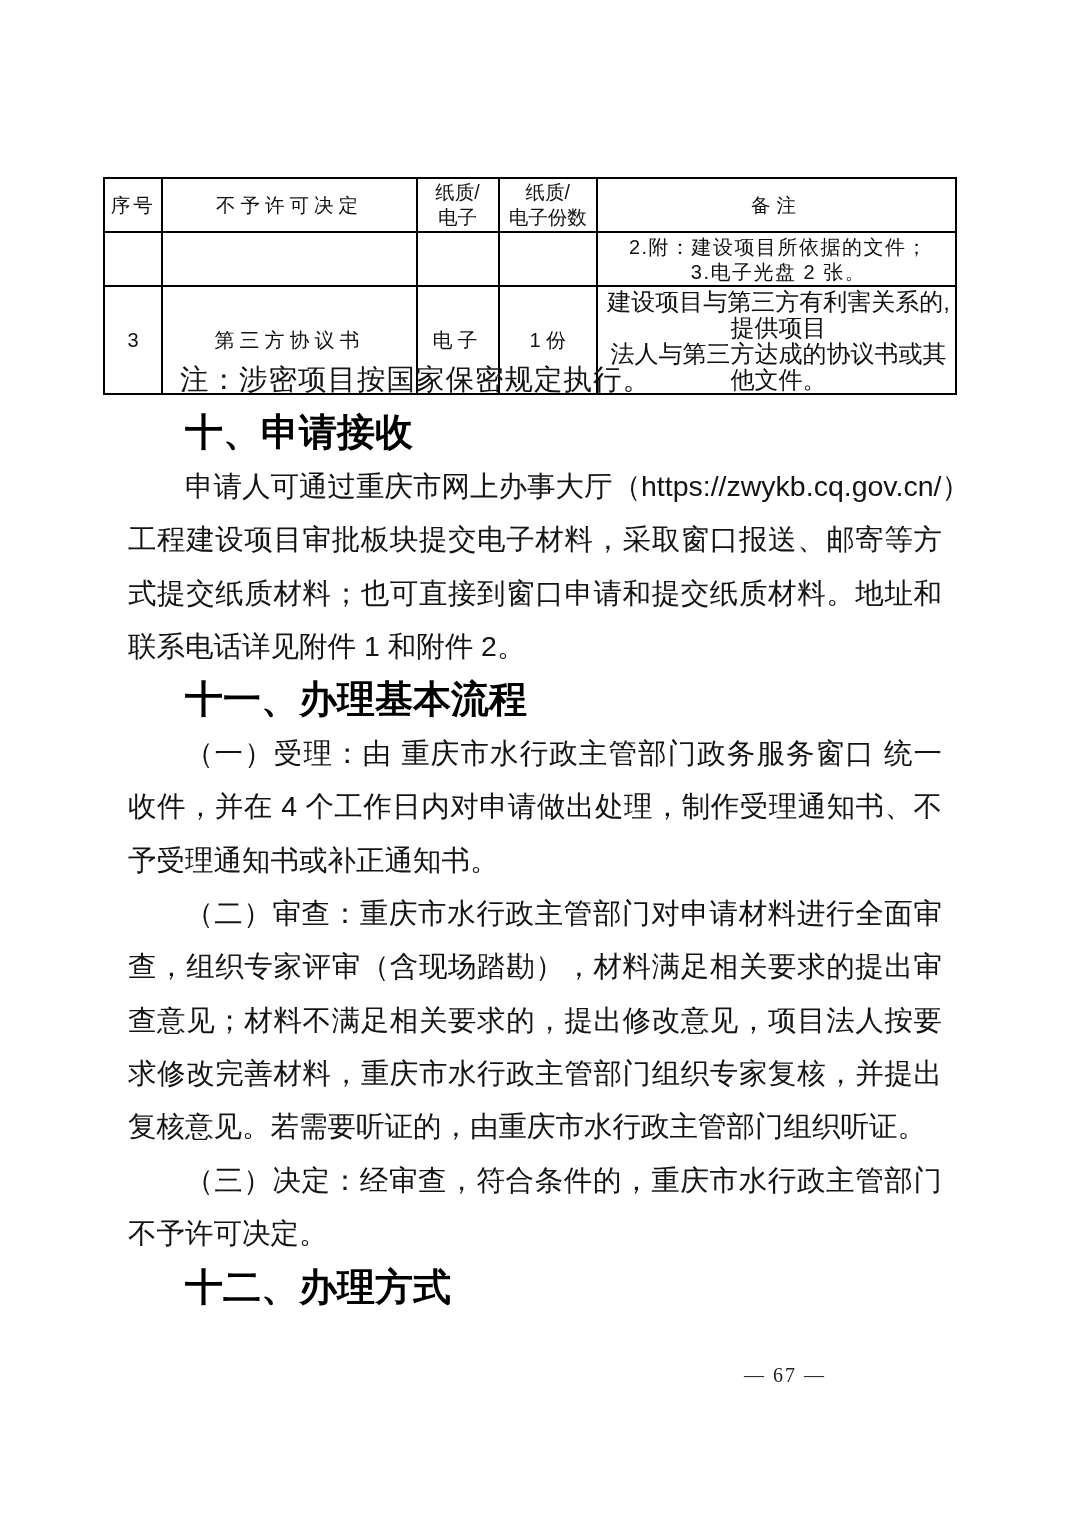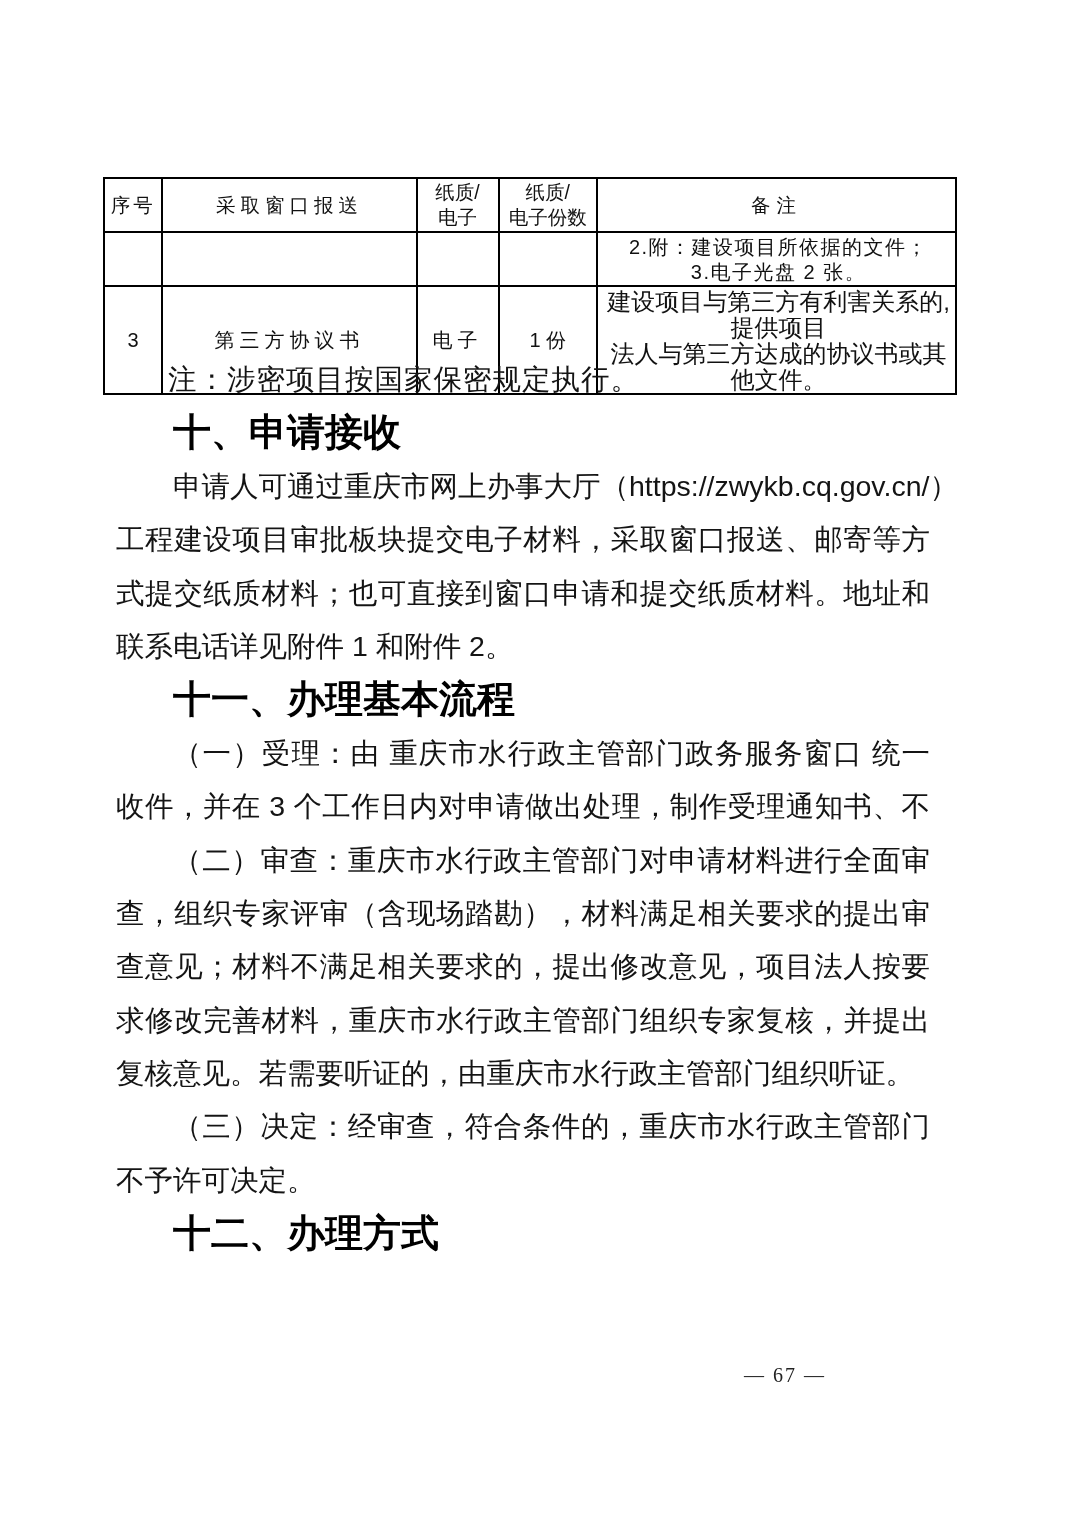--- a/index.html
+++ b/index.html
@@ -35,21 +35,21 @@
   td.sp     { letter-spacing:5px;margin-left:42px; }
   td.remark {
     text-align:center; white-space:pre-line; vertical-align:middle;
     padding:2px 4px 0 8px;
   }
   .r1 td.remark { font-size:20px; line-height:25px; letter-spacing:1.5px; }
   .r2 td.remark { font-size:24px; line-height:26px; letter-spacing:0; }
 
   
   .content {
-    position:absolute; left:116px; top:353px; width:814px;
+    position:absolute; left:128px; top:353px; width:814px;
     font-size:28.5px; color:#141414;
   }
   .bline, .para > div {
     line-height:53.4px; height:53.4px; white-space:nowrap;
   }
   .note { text-indent:52px; letter-spacing:1px; }
   .heading { text-indent:57px; font-weight:bold; font-size:38px; color:#000; }
   .para > div { text-align:justify; text-align-last:justify; }
   .para > div.first { text-indent:57px; }
   .para > div.last { text-align-last:left; }
@@ -70,21 +70,21 @@
     <colgroup>
       <col class="c1">
         <col class="c2">
         <col class="c3">
         <col class="c4">
         <col class="c5">
     </colgroup>
     <tbody>
         <tr class="r-head">
       <th class="th-seq">序号</th>
-      <th class="th-name">采取窗口报送</th>
+      <th class="th-name">不予许可决定</th>
       <th class="th-medium">纸质/
 电子</th>
       <th class="th-copies">纸质/
 电子份数</th>
       <th class="th-remark">备注</th>
     </tr>
     <tr class="r1">
       <td class="cell-c"></td>
       <td class="cell-c"></td>
       <td class="cell-c"></td>
@@ -108,21 +108,22 @@
     <div class="bline heading">十、申请接收</div>
     <div class="para">
         <div class="first ">申请人可通过重庆市网上办事大厅（https://zwykb.cq.gov.cn/）</div>
         <div class="">工程建设项目审批板块提交电子材料，采取窗口报送、邮寄等方</div>
         <div class="">式提交纸质材料；也可直接到窗口申请和提交纸质材料。地址和</div>
         <div class="last">联系电话详见附件 1 和附件 2。</div>
       </div>
     <div class="bline heading">十一、办理基本流程</div>
     <div class="para">
         <div class="first ">（一）受理：由 重庆市水行政主管部门政务服务窗口 统一</div>
-        <div class="">收件，并在 3 个工作日内对申请做出处理，制作受理通知书、不</div>
+        <div class="">收件，并在 4 个工作日内对申请做出处理，制作受理通知书、不</div>
+        <div class="last">予受理通知书或补正通知书。</div>
       </div>
     <div class="para">
         <div class="first ">（二）审查：重庆市水行政主管部门对申请材料进行全面审</div>
         <div class="">查，组织专家评审（含现场踏勘），材料满足相关要求的提出审</div>
         <div class="">查意见；材料不满足相关要求的，提出修改意见，项目法人按要</div>
         <div class="">求修改完善材料，重庆市水行政主管部门组织专家复核，并提出</div>
         <div class="last">复核意见。若需要听证的，由重庆市水行政主管部门组织听证。</div>
       </div>
     <div class="para">
         <div class="first ">（三）决定：经审查，符合条件的，重庆市水行政主管部门</div>

